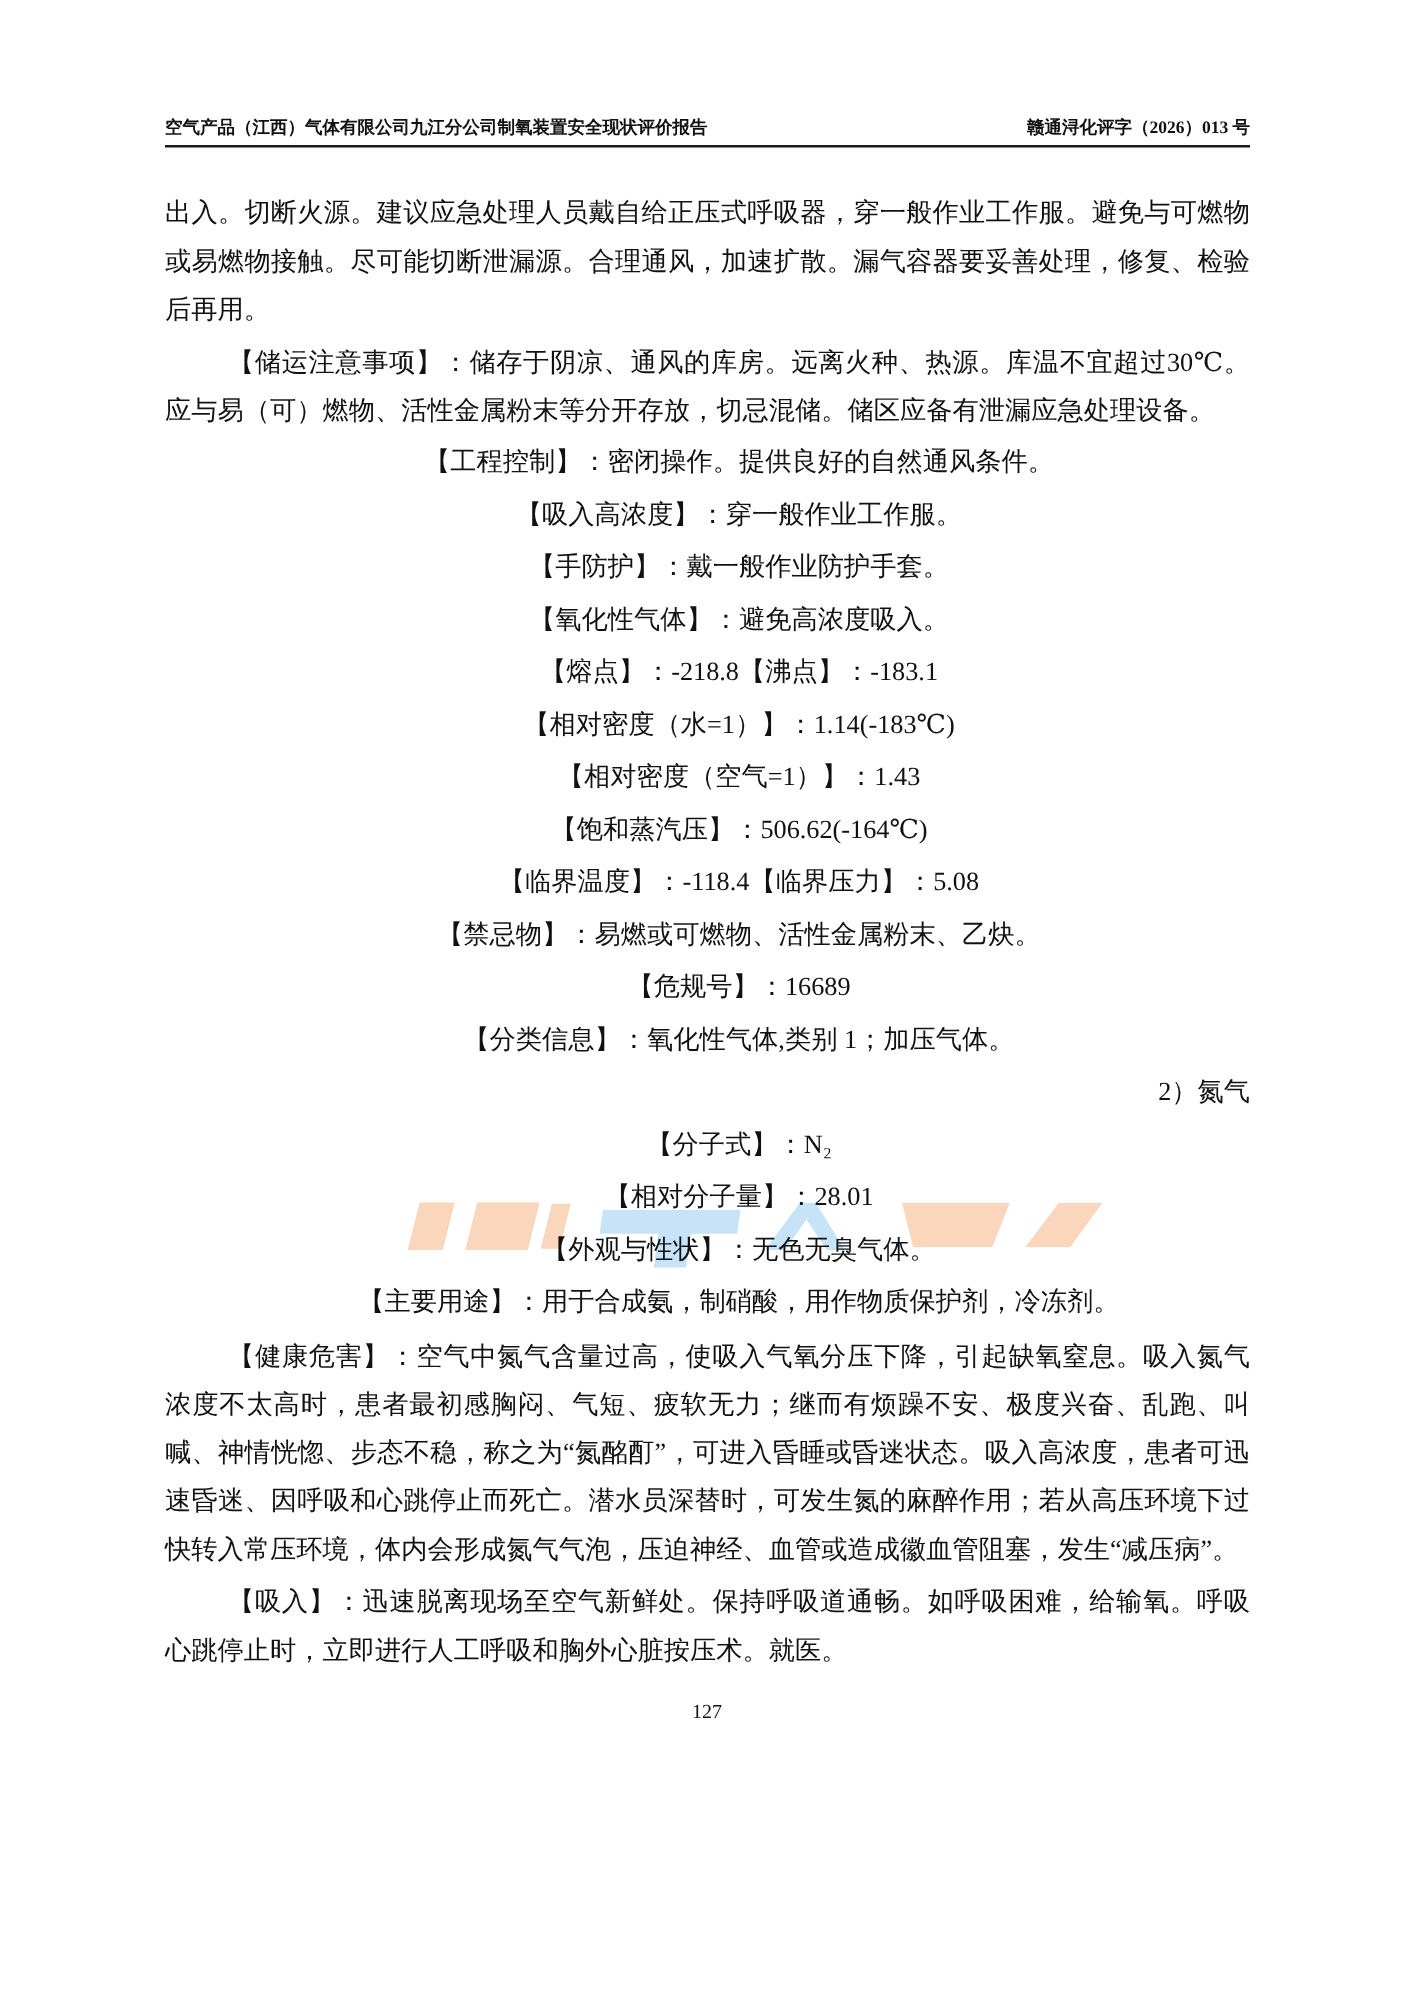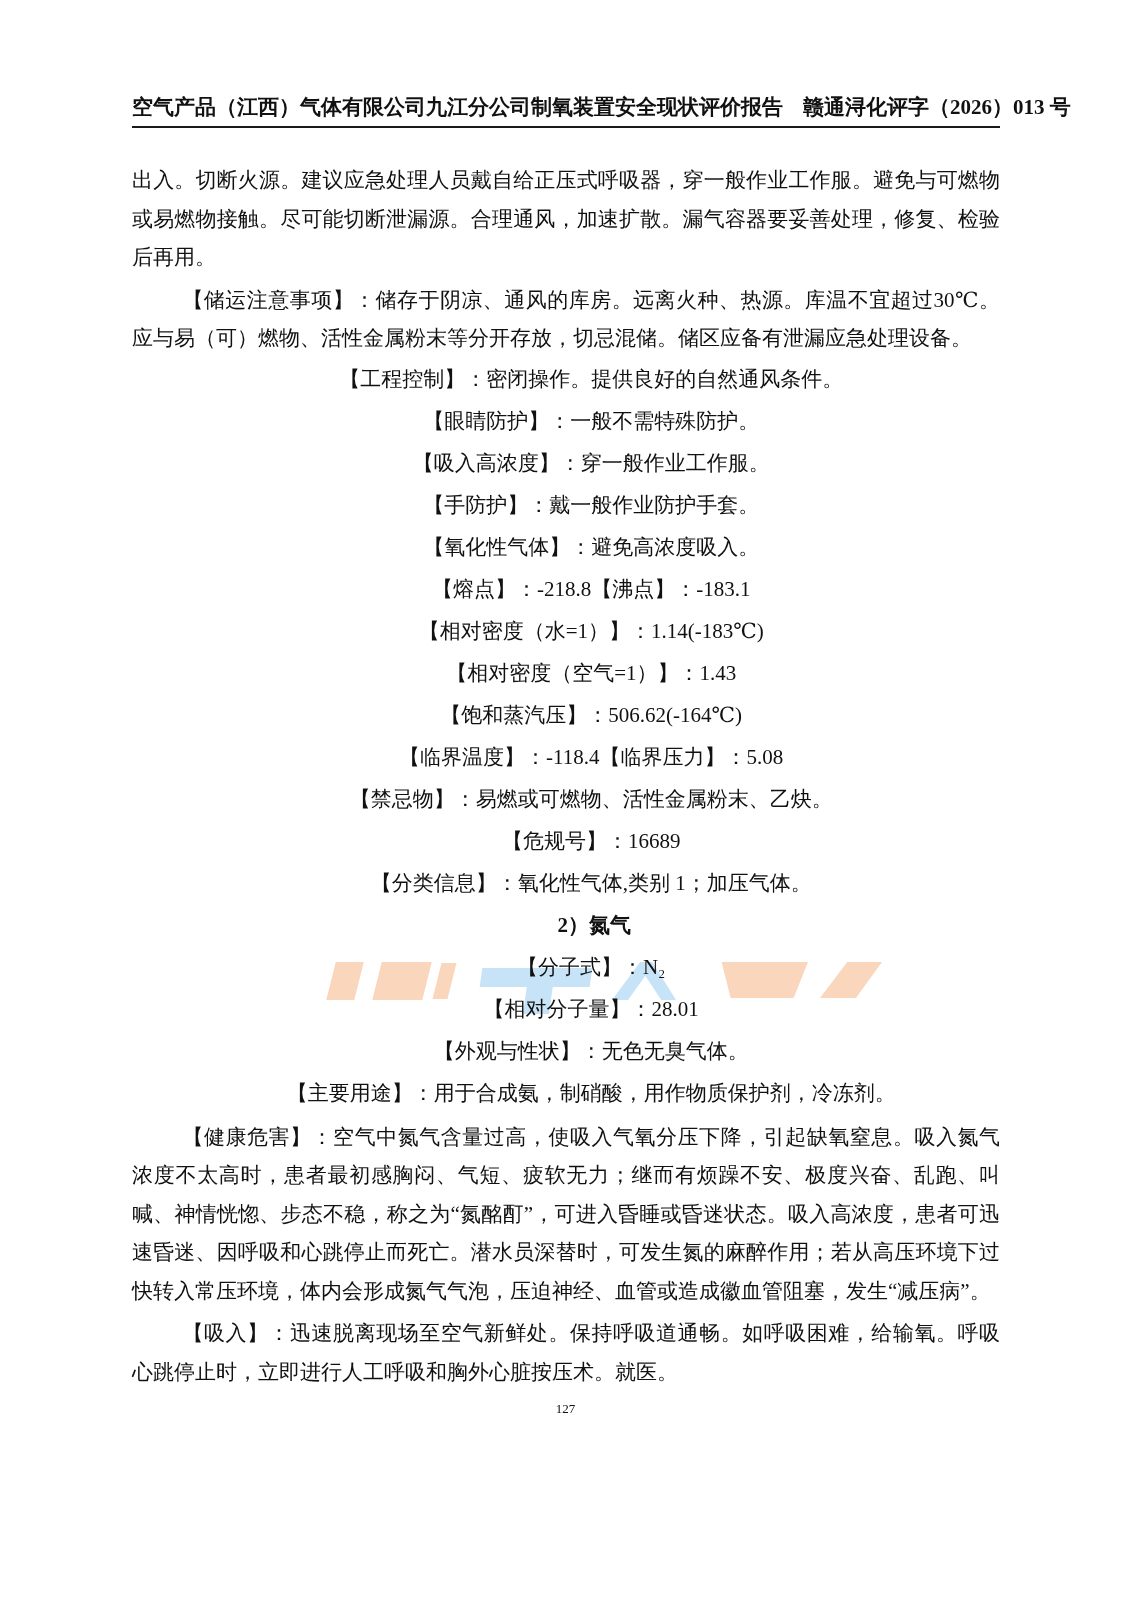--- a/index.html
+++ b/index.html
@@ -42,21 +42,21 @@
   
   .inner {
     position: relative;
     z-index: 1;
     padding: 93px 131px 0 132px;
   }
   .header {
     display: flex;
     justify-content: space-between;
     align-items: flex-end;
-    font-size: 21px;
+    font-size: 14px;
     font-weight: bold;
     border-bottom: 2px solid #1a1a1a;
     padding-bottom: 5px;
     white-space: nowrap;
   }
   .header .right { margin-left: 20px; }
   
   .content {
     margin-top: 33px;
     font-size: 21px;
@@ -69,30 +69,30 @@
   .para { text-indent: 2.4em; margin-top: 4px; }
   .para-first { text-indent: 0; }
   .item {
     line-height: 42px;
     text-indent: 2.4em;
     text-align: center;
   }
   .heading {
     line-height: 42px;
     text-indent: 2.7em;
-    font-weight: bold;
-    text-align: center;
+    font-weight: normal;
+    text-align: right;
   }
   
   .footer {
     position: relative;
     z-index: 1;
-    margin-top: 10px;
+    margin-top: 22px;
     text-align: center;
-    font-size: 13px;
+    font-size: 16px;
   }
 </style>
 </head>
 <body>
 
 <div class="page">
 
   <div class="watermark">
     <div class="wm wm-peach wm-v1"></div>
     <div class="wm wm-peach wm-v2"></div>
@@ -108,21 +108,20 @@
     <div class="header">
       <span class="left">空气产品（江西）气体有限公司九江分公司制氧装置安全现状评价报告</span>
       <span class="right">赣通浔化评字（2026）013 号</span>
     </div>
 
     <div class="content">
 
     <div class="block para-first">出入。切断火源。建议应急处理人员戴自给正压式呼吸器，穿一般作业工作服。避免与可燃物或易燃物接触。尽可能切断泄漏源。合理通风，加速扩散。漏气容器要妥善处理，修复、检验后再用。</div>
         <div class="block para">【储运注意事项】：储存于阴凉、通风的库房。远离火种、热源。库温不宜超过30℃。应与易（可）燃物、活性金属粉末等分开存放，切忌混储。储区应备有泄漏应急处理设备。</div>
         <div class="block item">【工程控制】：密闭操作。提供良好的自然通风条件。</div>
-        <div class="block item">【眼睛防护】：一般不需特殊防护。</div>
         <div class="block item">【吸入高浓度】：穿一般作业工作服。</div>
         <div class="block item">【手防护】：戴一般作业防护手套。</div>
         <div class="block item">【氧化性气体】：避免高浓度吸入。</div>
         <div class="block item">【熔点】：-218.8【沸点】：-183.1</div>
         <div class="block item">【相对密度（水=1）】：1.14(-183℃)</div>
         <div class="block item">【相对密度（空气=1）】：1.43</div>
         <div class="block item">【饱和蒸汽压】：506.62(-164℃)</div>
         <div class="block item">【临界温度】：-118.4【临界压力】：5.08</div>
         <div class="block item">【禁忌物】：易燃或可燃物、活性金属粉末、乙炔。</div>
         <div class="block item">【危规号】：16689</div>

